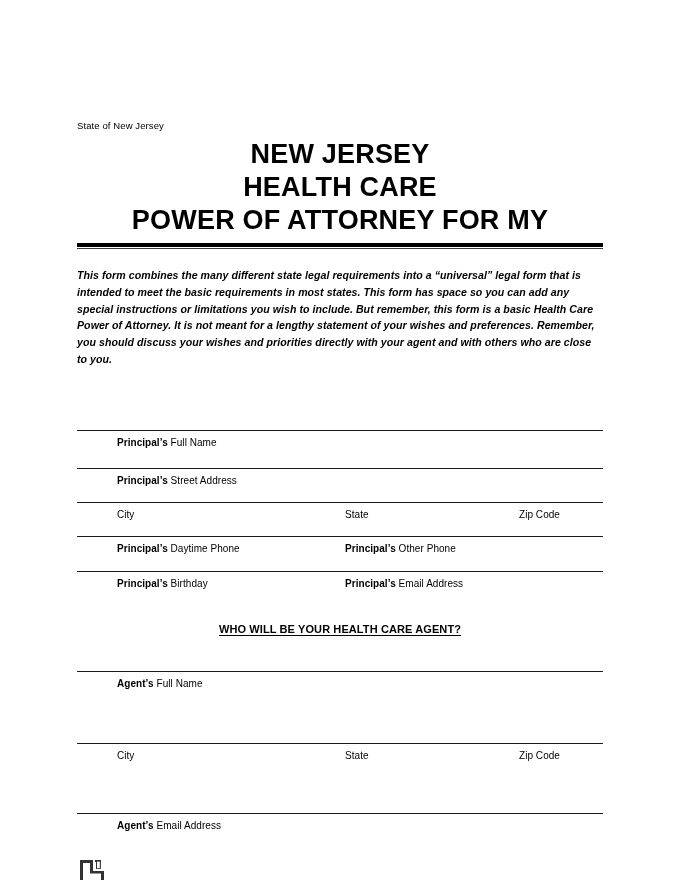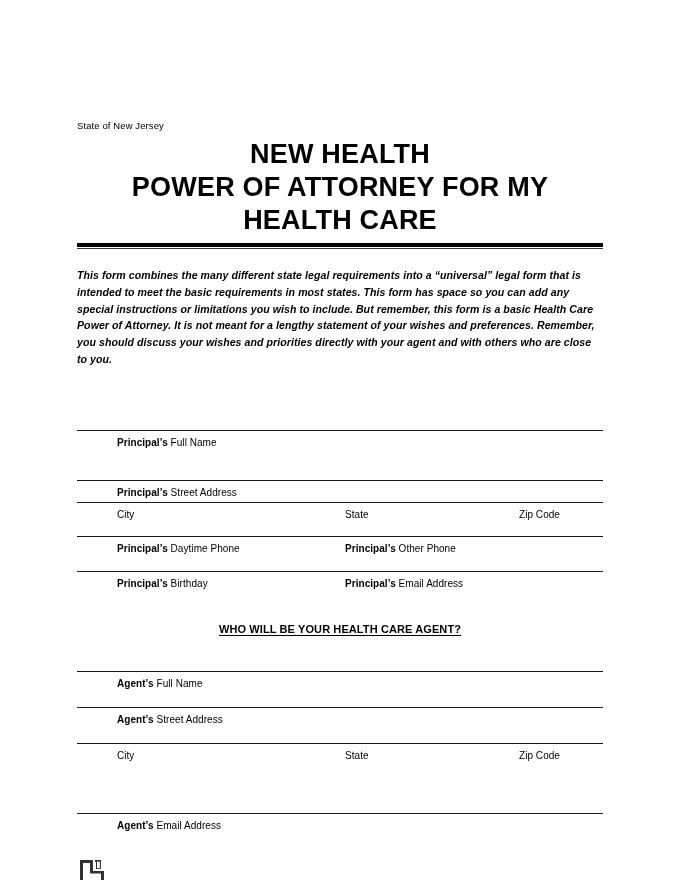--- a/index.html
+++ b/index.html
@@ -112,21 +112,21 @@
     white-space: nowrap;
     letter-spacing: 0.05px;
   }
   .field-label b { font-weight: bold; }
   .col-1 { left: 4px; padding-left: 36px; }
   .col-2 { left: 268px; }
   .col-3 { left: 442px; }
 
   
   #row-principal-name      { top: 390px; }
-  #row-principal-street    { top: 440px; }
+  #row-principal-street    { top: 428px; }
   #row-principal-city      { top: 462px; }
   #row-principal-phone     { top: 496px; }
   #row-principal-birthday  { top: 531px; }
 
   
   #row-agent-name     { top: 631px; }
   #row-agent-street   { top: 667px; }
   #row-agent-city     { top: 703px; }
   #row-agent-phone    { top: 739px; }
   #row-agent-email    { top: 773px; }
@@ -142,23 +142,23 @@
 
 </style>
 </head>
 <body>
 
 <div class="page">
 
   <div class="state-label">State of New Jersey</div>
 
   <div class="title-block">
-    <div class="title-line">NEW HEALTH</div>
+    <div class="title-line">NEW JERSEY</div>
+    <div class="title-line">HEALTH CARE</div>
     <div class="title-line">POWER OF ATTORNEY FOR MY</div>
-    <div class="title-line">HEALTH CARE</div>
   </div>
 
   <div class="title-rule"></div>
 
   <div class="intro">This form combines the many different state legal requirements into a “universal” legal form that is intended to meet the basic requirements in most states. This form has space so you can add any special instructions or limitations you wish to include. But remember, this form is a basic Health Care Power of Attorney. It is not meant for a lengthy statement of your wishes and preferences. Remember, you should discuss your wishes and priorities directly with your agent and with others who are close to you.</div>
 
 
   <div class="field-row" id="row-principal-name">
     <div class="field-label col-1">
       <b>Principal’s</b><span> Full Name</span>
@@ -198,25 +198,20 @@
   <div class="section-heading" id="heading-agent">
     <span>WHO WILL BE YOUR HEALTH CARE AGENT?</span>
   </div>
 
   <div class="field-row" id="row-agent-name">
     <div class="field-label col-1">
       <b>Agent’s</b><span> Full Name</span>
     </div>
   </div>
 
-  <div class="field-row" id="row-agent-street">
-    <div class="field-label col-1">
-      <b>Agent’s</b><span> Street Address</span>
-    </div>
-  </div>
 
   <div class="field-row" id="row-agent-city">
     <div class="field-label col-1">City</div>
     <div class="field-label col-2">State</div>
     <div class="field-label col-3">Zip Code</div>
   </div>
 
 
   <div class="field-row" id="row-agent-email">
     <div class="field-label col-1">

